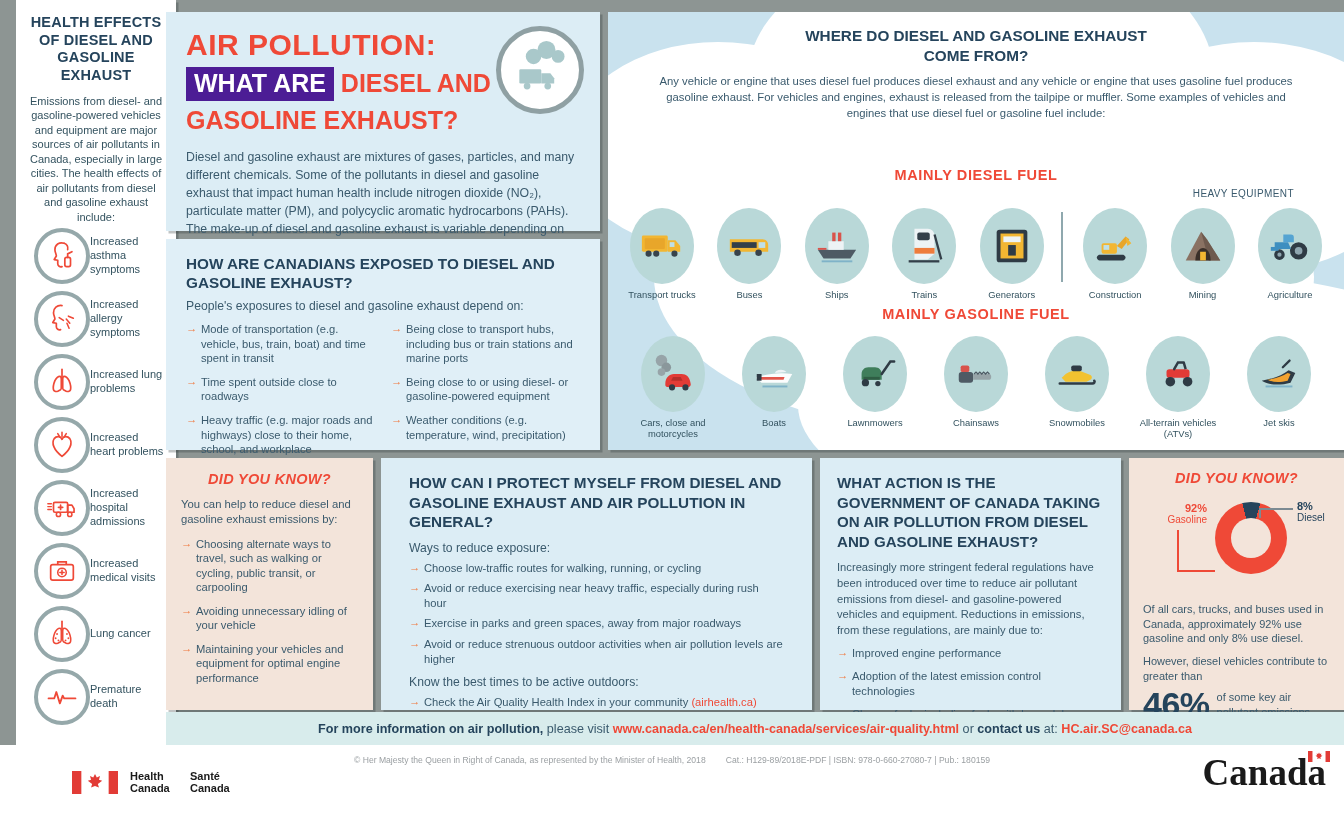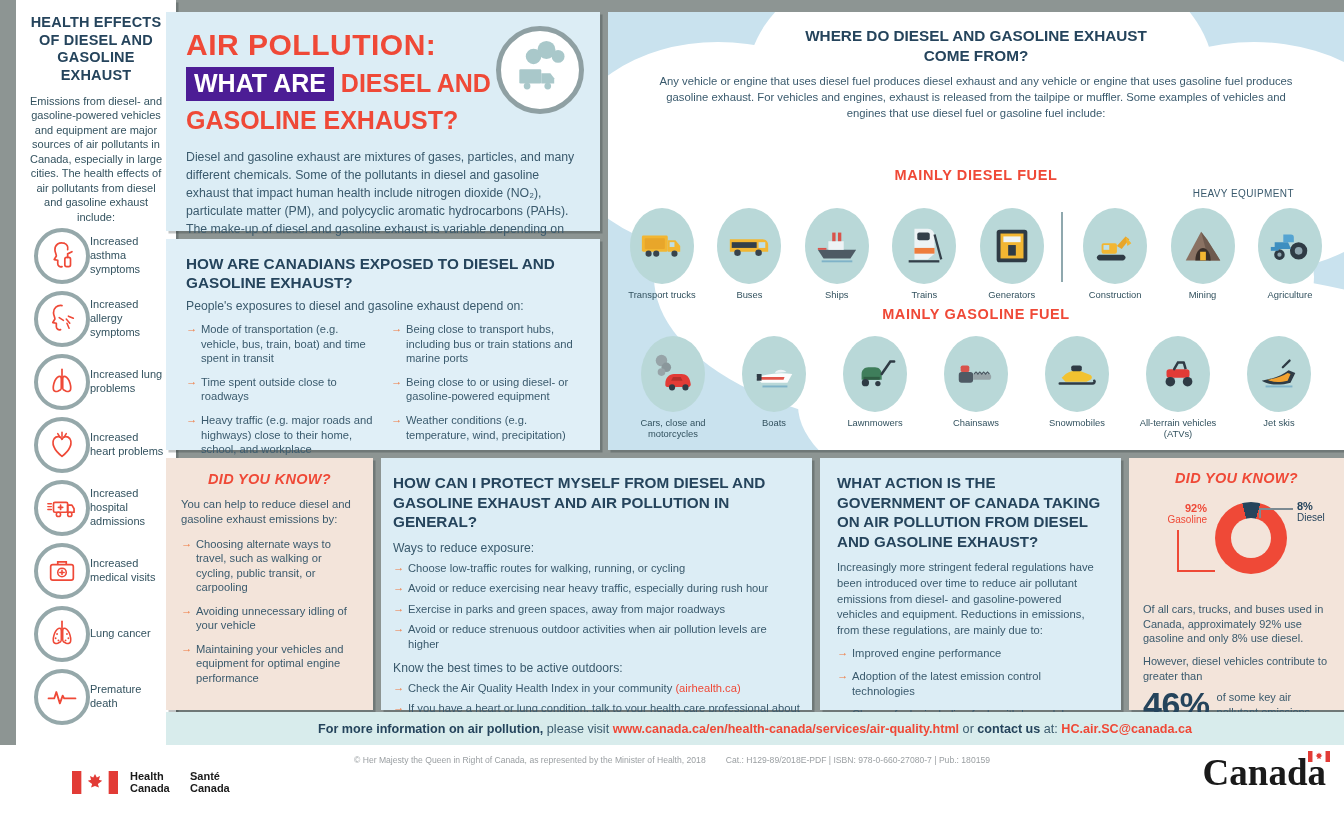--- a/index.html
+++ b/index.html
@@ -51,21 +51,21 @@
   .veh-oval{display:block;width:64px;height:76px;margin:0 auto;border-radius:50%;background:#B9D8D8;display:flex;align-items:center;justify-content:center;}
   .veh-oval svg{width:46px;height:46px;}
   .veh .lbl{display:block;margin-top:5px;font-size:9.4px;line-height:1.18;color:#33525F;}
   .veh.divider{position:relative;margin-left:16px;}
   .veh.divider::before{content:"";position:absolute;left:-14px;top:4px;width:1.5px;height:70px;background:#8FA8AE;}
   
   #dyk1{left:166px;top:458px;width:207px;height:252px;background:#F3E4DA;padding:13px 15px;}
   .dyk-head{text-align:center;font-size:14.5px;font-weight:bold;font-style:italic;color:#EF4937;letter-spacing:.3px;}
   #dyk1 .intro{margin-top:10px;font-size:11.3px;line-height:1.35;color:#3A5A6D;}
   #dyk1 ul{margin-top:9px;}
-  #protect{left:381px;top:458px;width:431px;height:252px;background:#DCEDF5;padding:15px 12px;}
+  #protect{left:381px;top:458px;width:431px;height:252px;background:#DCEDF5;padding:15px 28px;}
   #protect h3{margin:0;font-size:15.3px;line-height:1.28;font-weight:bold;color:#25445C;}
   .sub{margin-top:9px;font-size:12.2px;color:#3A5A6D;}
   #protect ul{margin-top:6px;}
   #protect li{margin-bottom:6px;}
   .redlink{color:#EF4937;}
   #action{left:820px;top:458px;width:301px;height:252px;background:#DCEDF5;padding:15px 17px;}
   #action h3{margin:0;font-size:15.1px;line-height:1.3;font-weight:bold;color:#25445C;}
   #action .body{margin-top:9px;font-size:11.2px;line-height:1.4;color:#3A5A6D;}
   #action ul{margin-top:7px;}
   #dyk2{left:1129px;top:458px;width:215px;height:252px;background:#F3E4DA;padding:12px 14px;}

